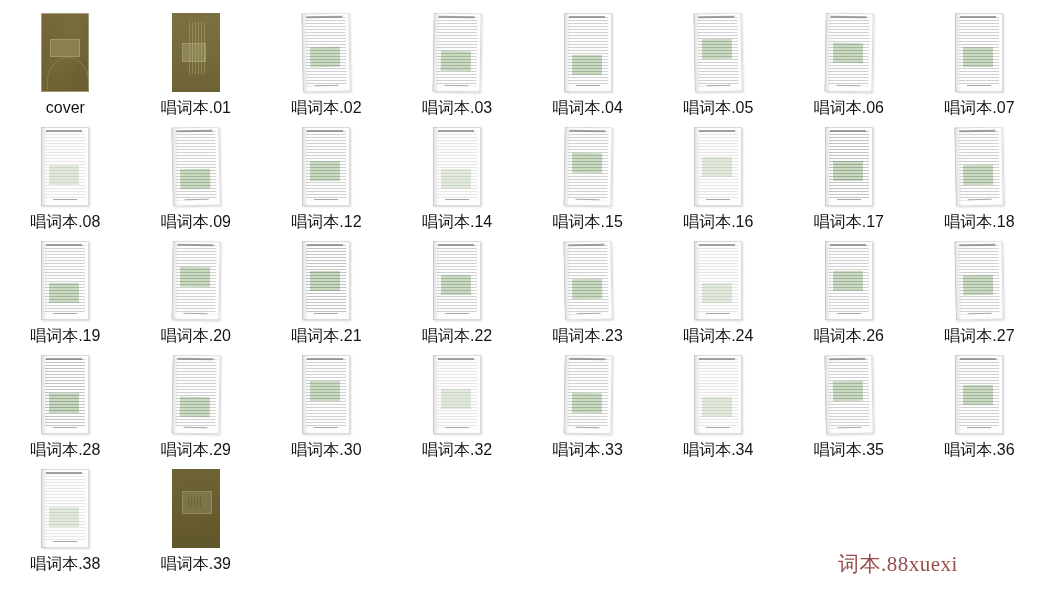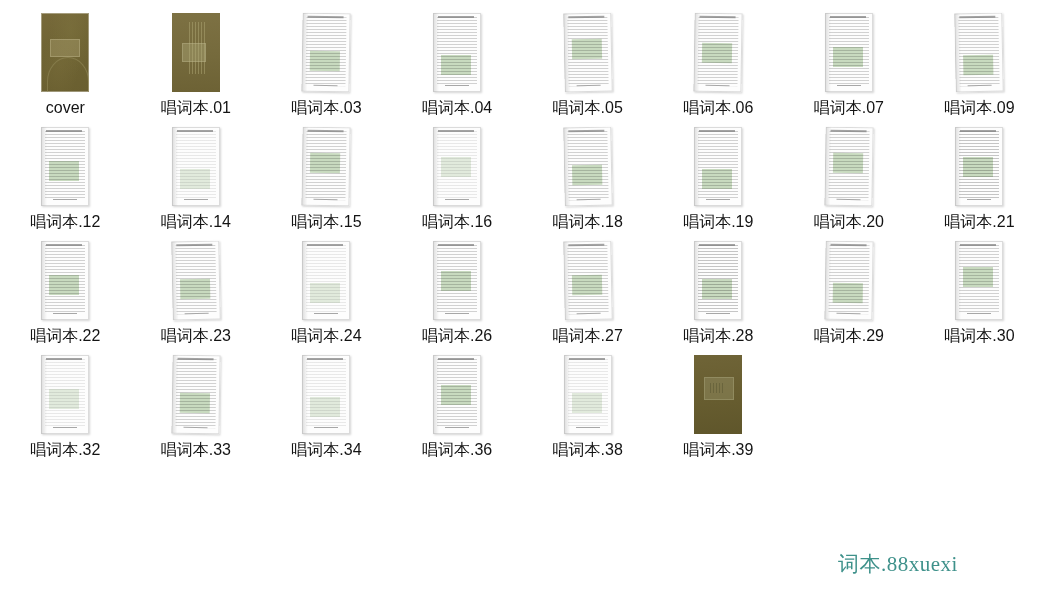--- a/index.html
+++ b/index.html
@@ -152,21 +152,21 @@
     font-family: "Liberation Sans", "DejaVu Sans", sans-serif;
   }
   
   #watermark {
     position: absolute;
     left: 838px;
     top: 553px;
     font-size: 21px;
     line-height: 22px;
     letter-spacing: 0.5px;
-    color: #0f766e;
+    color: #7f1d1d;
     opacity: 0.80;
     white-space: nowrap;
     pointer-events: none;
     font-family: "Liberation Serif", "DejaVu Serif", serif;
   }
 </style>
 </head>
 <body>
 
 <div id="gallery">
@@ -178,20 +178,32 @@
         <div class="label">cover</div>
       </div>
       <div class="cell">
         <div class="thumb-wrap">
           <div class="thumb cover-b"></div>
         </div>
         <div class="label">唱词本.01</div>
       </div>
       <div class="cell">
         <div class="thumb-wrap">
+          <div class="thumb page tilt">
+            <div class="shade"></div>
+            <div class="head"></div>
+            <div class="lines"></div>
+            <div class="hl" style="top: 34px;"></div>
+            <div class="foot"></div>
+          </div>
+        </div>
+        <div class="label">唱词本.02</div>
+      </div>
+      <div class="cell">
+        <div class="thumb-wrap">
           <div class="thumb page tilt2">
             <div class="shade"></div>
             <div class="head"></div>
             <div class="lines"></div>
             <div class="hl" style="top: 38px;"></div>
             <div class="foot"></div>
           </div>
         </div>
         <div class="label">唱词本.03</div>
       </div>
@@ -238,20 +250,32 @@
             <div class="head"></div>
             <div class="lines"></div>
             <div class="hl" style="top: 34px;"></div>
             <div class="foot"></div>
           </div>
         </div>
         <div class="label">唱词本.07</div>
       </div>
       <div class="cell">
         <div class="thumb-wrap">
+          <div class="thumb page faint">
+            <div class="shade"></div>
+            <div class="head"></div>
+            <div class="lines"></div>
+            <div class="hl" style="top: 38px;"></div>
+            <div class="foot"></div>
+          </div>
+        </div>
+        <div class="label">唱词本.08</div>
+      </div>
+      <div class="cell">
+        <div class="thumb-wrap">
           <div class="thumb page tilt">
             <div class="shade"></div>
             <div class="head"></div>
             <div class="lines"></div>
             <div class="hl" style="top: 42px;"></div>
             <div class="foot"></div>
           </div>
         </div>
         <div class="label">唱词本.09</div>
       </div>
@@ -298,20 +322,32 @@
             <div class="head"></div>
             <div class="lines"></div>
             <div class="hl" style="top: 30px;"></div>
             <div class="foot"></div>
           </div>
         </div>
         <div class="label">唱词本.16</div>
       </div>
       <div class="cell">
         <div class="thumb-wrap">
+          <div class="thumb page dark">
+            <div class="shade"></div>
+            <div class="head"></div>
+            <div class="lines"></div>
+            <div class="hl" style="top: 34px;"></div>
+            <div class="foot"></div>
+          </div>
+        </div>
+        <div class="label">唱词本.17</div>
+      </div>
+      <div class="cell">
+        <div class="thumb-wrap">
           <div class="thumb page tilt">
             <div class="shade"></div>
             <div class="head"></div>
             <div class="lines"></div>
             <div class="hl" style="top: 38px;"></div>
             <div class="foot"></div>
           </div>
         </div>
         <div class="label">唱词本.18</div>
       </div>
@@ -475,20 +511,32 @@
         <div class="thumb-wrap">
           <div class="thumb page faint">
             <div class="shade"></div>
             <div class="head"></div>
             <div class="lines"></div>
             <div class="hl" style="top: 42px;"></div>
             <div class="foot"></div>
           </div>
         </div>
         <div class="label">唱词本.34</div>
+      </div>
+      <div class="cell">
+        <div class="thumb-wrap">
+          <div class="thumb page tilt">
+            <div class="shade"></div>
+            <div class="head"></div>
+            <div class="lines"></div>
+            <div class="hl" style="top: 26px;"></div>
+            <div class="foot"></div>
+          </div>
+        </div>
+        <div class="label">唱词本.35</div>
       </div>
       <div class="cell">
         <div class="thumb-wrap">
           <div class="thumb page">
             <div class="shade"></div>
             <div class="head"></div>
             <div class="lines"></div>
             <div class="hl" style="top: 30px;"></div>
             <div class="foot"></div>
           </div>

